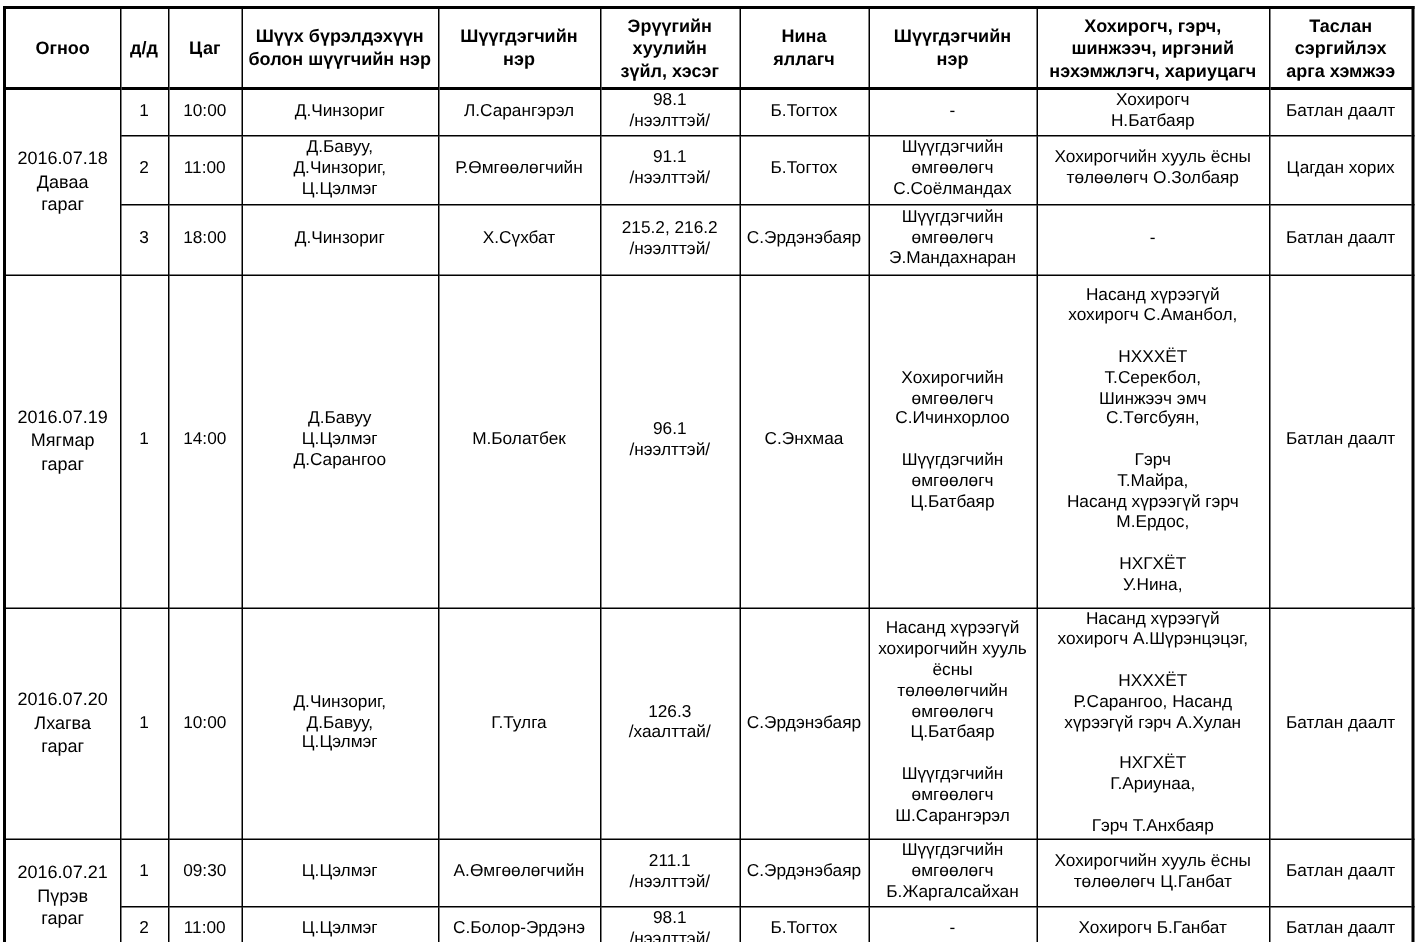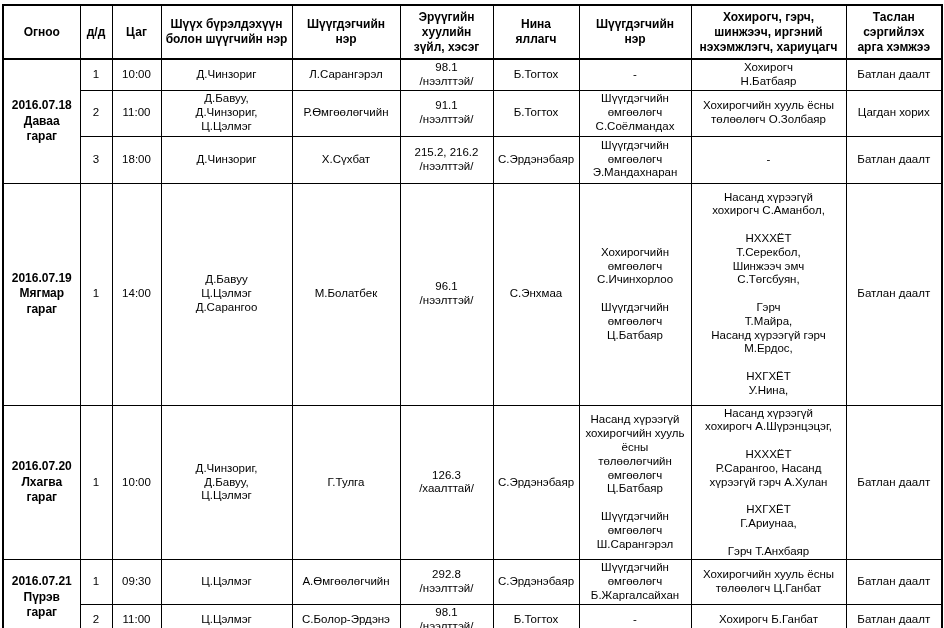--- a/index.html
+++ b/index.html
@@ -31,21 +31,21 @@
     font-size: 12px;
     font-weight: bold;
     line-height: 1.25;
     border-bottom: 2px solid #000;
   }
   td {
     font-size: 11.5px;
     line-height: 1.2;
   }
   td.date-cell {
-    font-weight: bold;
+    font-weight: normal;
     font-size: 12px;
     line-height: 1.3;
   }
 </style>
 </head>
 <body>
 
 <div class="page">
   <table class="schedule" id="schedule-table">
     <colgroup id="col-group">
@@ -206,21 +206,21 @@
           <td>Батлан даалт</td>
         </tr>
         <tr style="height: 40px;">
           <td rowspan="2" class="date-cell">2016.07.21
 Пүрэв
 гараг</td>
           <td>1</td>
           <td>09:30</td>
           <td>Ц.Цэлмэг</td>
           <td>А.Өмгөөлөгчийн</td>
-          <td>292.8
+          <td>211.1
 /нээлттэй/</td>
           <td>С.Эрдэнэбаяр</td>
           <td>Шүүгдэгчийн
 өмгөөлөгч
 Б.Жаргалсайхан</td>
           <td>Хохирогчийн хууль ёсны
 төлөөлөгч Ц.Ганбат</td>
           <td>Батлан даалт</td>
         </tr>
         <tr style="height: 29px;">

